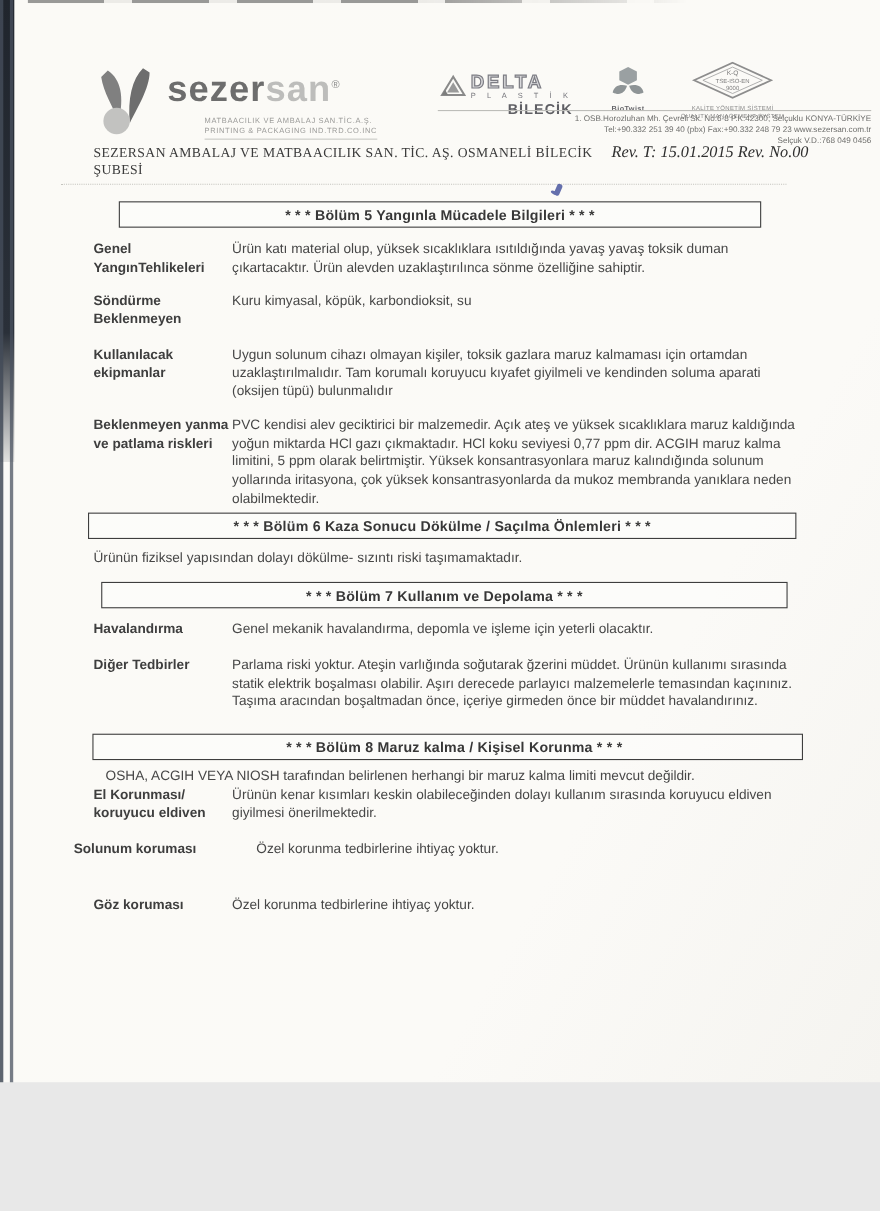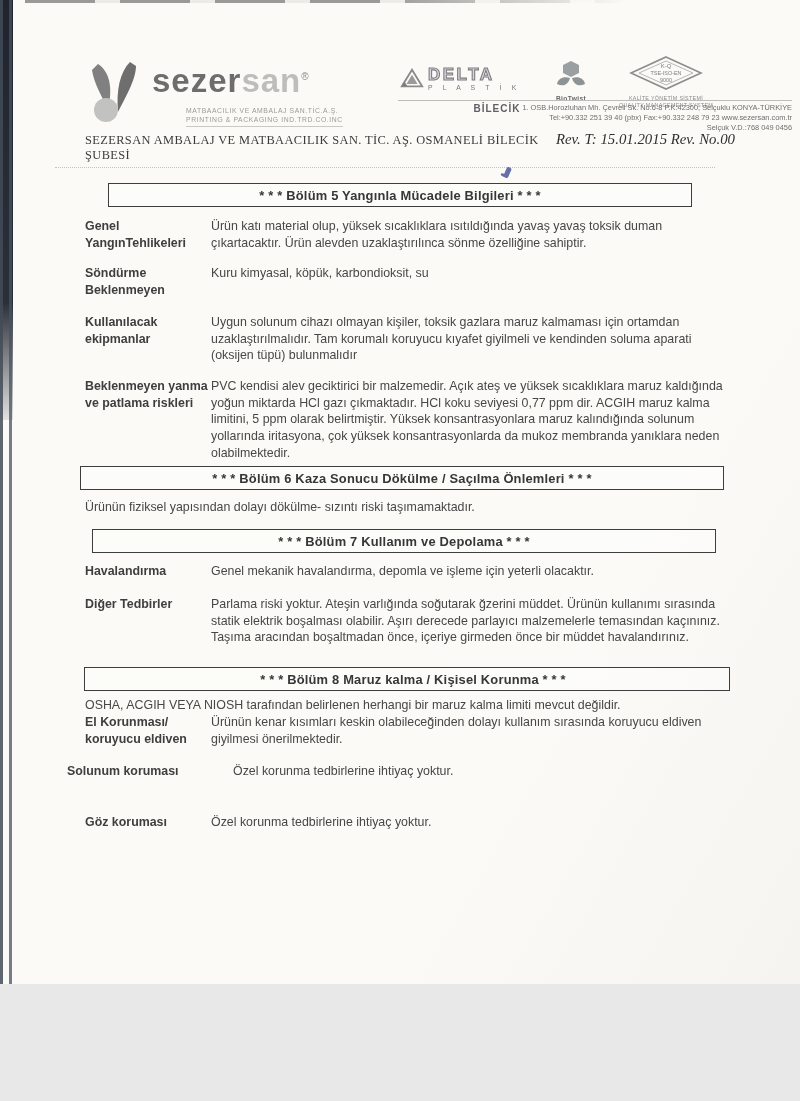--- a/index.html
+++ b/index.html
@@ -30,21 +30,21 @@
   .sez-bold{color:#6d6d6d;}
   .sez-light{color:#bdbdbb;}
   .sez-reg{font-size:10px;color:#8a8a8a;vertical-align:super;font-weight:normal;}
   .sez-tag{position:absolute;left:186px;top:106px;font-size:6.8px;color:#9a9a98;letter-spacing:.6px;line-height:1.35;
     border-bottom:1px solid #c9c9c5;padding-bottom:2px;}
   .delta{position:absolute;left:400px;top:66px;display:flex;align-items:flex-start;}
   .delta-txt{margin-left:4px;}
   .delta-name{font-weight:bold;font-size:17px;letter-spacing:2.5px;color:#d9d9db;
     -webkit-text-stroke:1.1px #7d7d84;line-height:1;}
   .delta-sub{font-size:6.8px;letter-spacing:4.2px;color:#76767c;margin-top:1px;}
-  .delta-city{font-size:10px;font-weight:bold;color:#5f5f64;text-align:right;letter-spacing:1px;margin-top:12px;}
+  .delta-city{font-size:13px;font-weight:bold;color:#5f5f64;text-align:right;letter-spacing:1px;margin-top:1px;}
   .biotwist{position:absolute;left:549px;top:60px;text-align:center;width:44px;}
   .biotwist-label{font-size:6.6px;font-weight:bold;color:#66666a;letter-spacing:.4px;margin-top:1px;}
   .tse{position:absolute;left:610px;top:56px;text-align:center;width:112px;}
   .tse-caption{font-size:5.4px;color:#8a8a8a;line-height:1.35;letter-spacing:.3px;margin-top:1px;}
   .address{position:absolute;left:398px;top:100px;width:394px;text-align:right;
     font-size:7.4px;color:#6d6d6b;line-height:1.35;border-top:1px solid #bdbdb9;padding-top:2px;}
   .company-row{position:absolute;left:85px;top:131px;width:650px;display:flex;justify-content:space-between;align-items:baseline;}
   .company-line{font-family:"Liberation Serif","DejaVu Serif",serif;font-size:12.4px;color:#3b3b3b;letter-spacing:.4px;}
   .rev-text{font-family:"Liberation Serif","DejaVu Serif",serif;font-style:italic;font-size:14.8px;color:#2f2f2f;white-space:nowrap;}
   .dotted-rule{position:absolute;left:55px;top:167px;width:660px;border-top:1.5px dotted #b7b7b1;opacity:.8;}
@@ -61,21 +61,21 @@
   .row .lbl{width:126px;flex:0 0 126px;font-weight:bold;color:#3e3e3e;}
   .row .val{color:#474747;}
   .intro{position:absolute;font-size:12.4px;color:#474747;}
   .r-s5-1{left:85px;top:218px;} .r-s5-1 .val{width:505px;}
   .r-s5-2{left:85px;top:265px;} .r-s5-2 .val{width:505px;}
   .r-s5-3{left:85px;top:314px;} .r-s5-3 .val{width:505px;}
   .r-s5-4{left:85px;top:378px;} .r-s5-4 .val{width:512px;}
   .t-s6{left:85px;top:500px;width:640px;}
   .r-s7-1{left:85px;top:563px;} .r-s7-1 .val{width:520px;}
   .r-s7-2{left:85px;top:596px;} .r-s7-2 .val{width:524px;}
-  .t-s8{left:85px;top:698px;width:660px;}
+  .t-s8{left:96px;top:698px;width:660px;}
   .r-s8-1{left:85px;top:714px;} .r-s8-1 .val{width:508px;}
   .r-s8-2{left:67px;top:763px;gap:40px;} .r-s8-2 .val{width:508px;}
   .r-s8-3{left:85px;top:814px;} .r-s8-3 .val{width:508px;}
 
   .footer-page{position:absolute;left:612px;top:1025px;
     font-family:"Liberation Serif","DejaVu Serif",serif;font-style:italic;font-size:13.5px;color:#3a3a3a;}
 </style>
 </head>
 <body>
 

